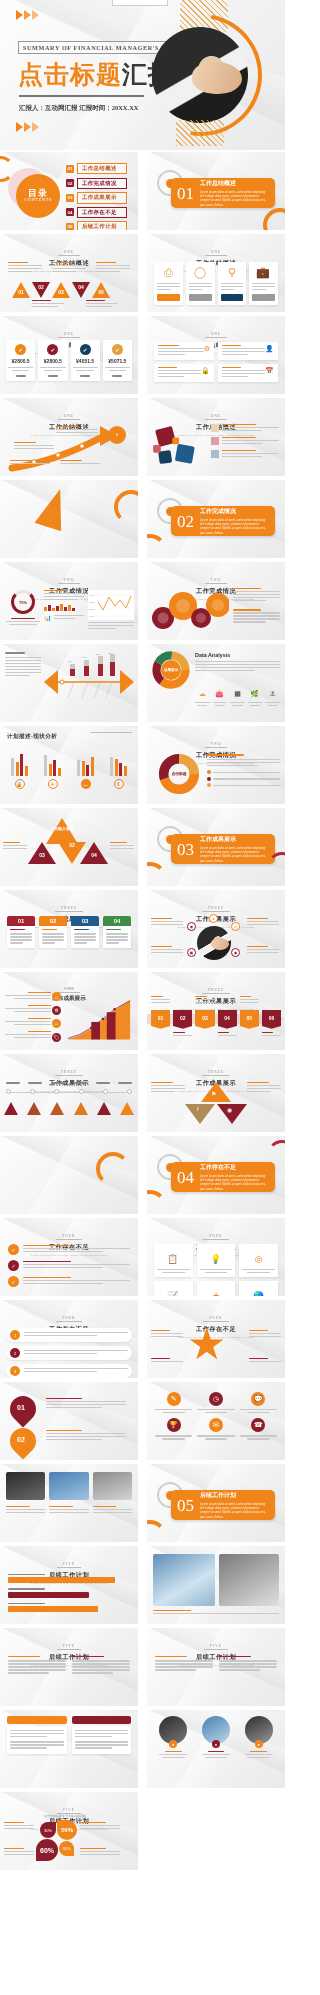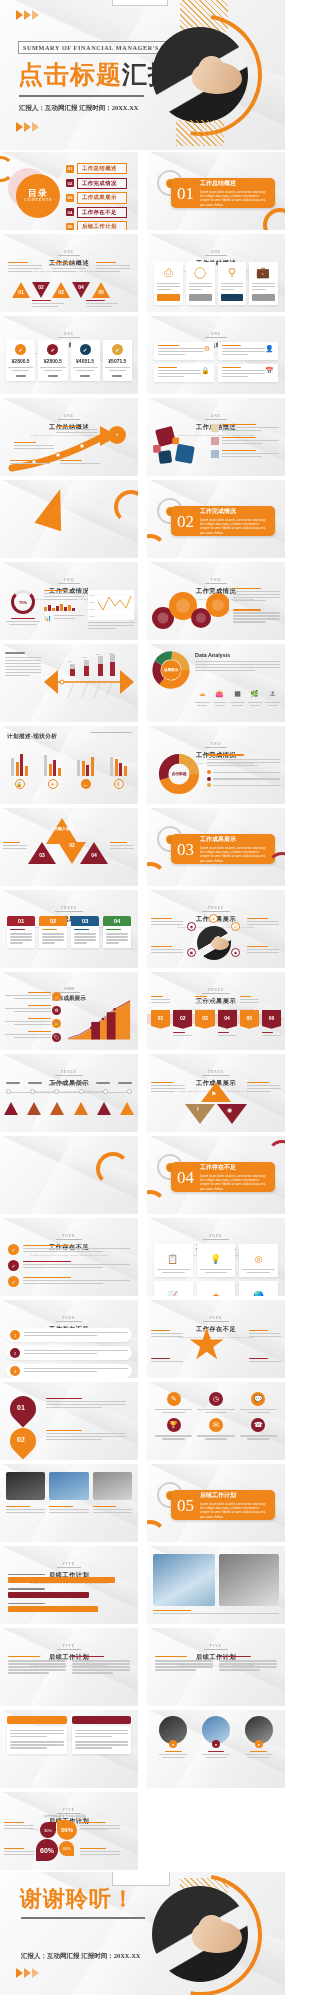--- a/index.html
+++ b/index.html
@@ -1438,28 +1438,14 @@
         <div class="tl"></div>
         <div class="tl"></div>
       </div>
     <div style="position:absolute;left:80px;top:56px;width:40px;">
         <div class="tl o" style="width:65%"></div>
         <div class="tl"></div>
         <div class="tl"></div>
       </div>
   </div>
 
-  <div class="slide" style="left:0;top:1872px;width:285px;height:123px;">
-    <div class="thanks-title">谢谢聆听！</div>
-    <div class="thanks-rule"></div>
-    <div class="thanks-meta">汇报人：互动网汇报  汇报时间：20XX.XX</div>
-    <div class="cover-chev" style="left:16px;top:96px;">
-      <i class="chev"></i>
-        <i class="chev s2"></i>
-        <i class="chev s3"></i>
-    </div>
-    <div style="position:absolute;left:112px;top:-6px;width:58px;height:20px;border:1px solid #ccc;background:#fff;"></div>
-    <div class="hatch" style="left:180px;top:6px;width:48px;height:30px;"></div>
-    <div class="photo-circ" style="left:152px;top:14px;width:96px;height:96px;"></div>
-    <div class="ring-arc" style="left:140px;top:2px;width:122px;height:122px;transform:rotate(-35deg);"></div>
-  </div>
 
 </div>
 
 </body></html>

